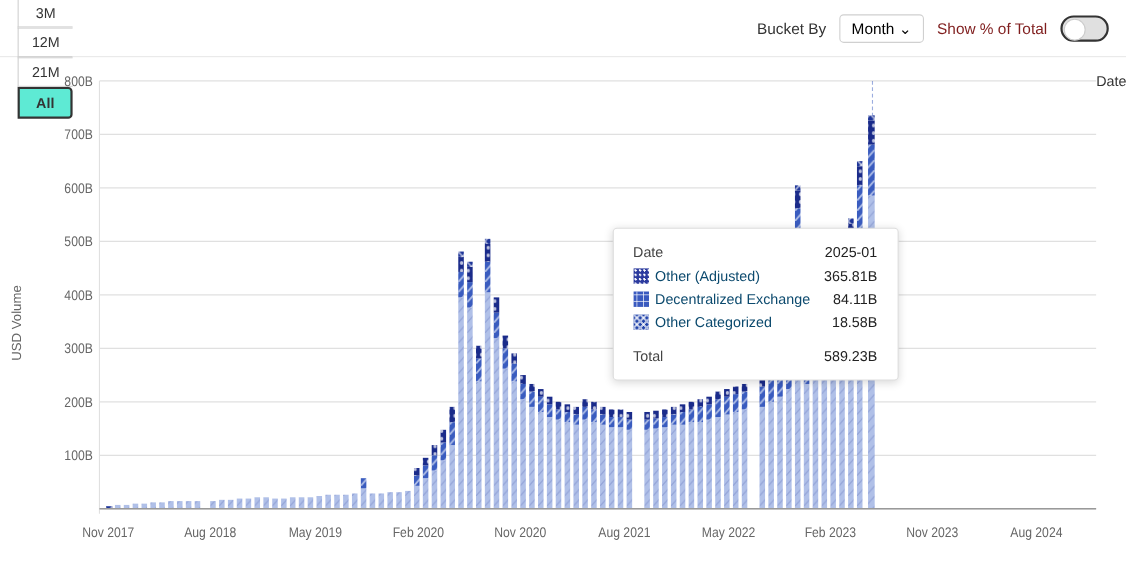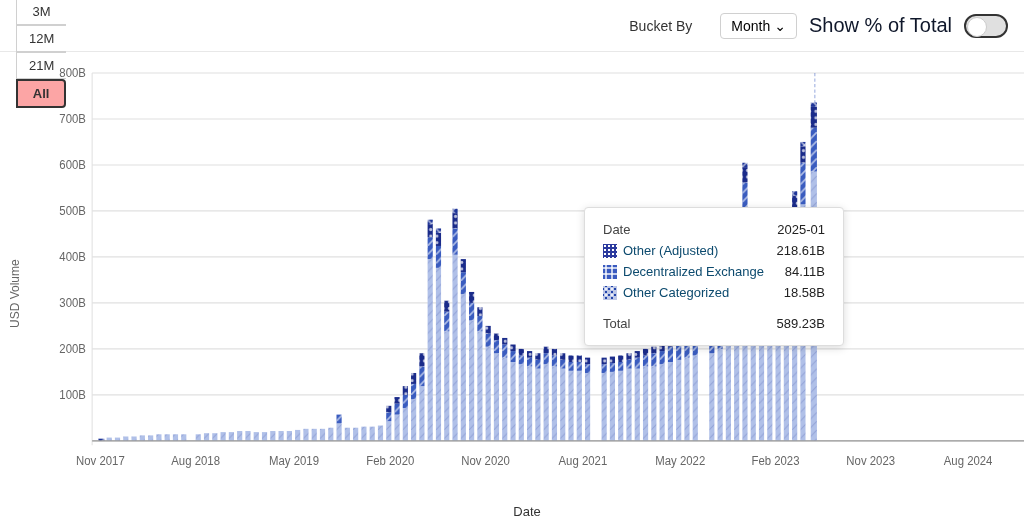--- a/index.html
+++ b/index.html
@@ -41,21 +41,21 @@
       border: 1px solid #d0d0d0;
       background: #fff;
       cursor: pointer;
       font-size: 13px;
       color: #333;
       border-right: none;
     }
     .time-btn:first-child { border-radius: 4px 0 0 4px; }
     .time-btn:last-child { border-right: 1px solid #d0d0d0; border-radius: 0 4px 4px 0; }
     .time-btn.active {
-      background: #fca5a5;
+      background: #5eead4;
       border: 2px solid #333;
       font-weight: 600;
       z-index: 1;
     }
 
     .toolbar-right {
       margin-left: auto;
       display: flex;
       align-items: center;
       gap: 12px;
@@ -69,26 +69,25 @@
     .month-selector {
       border: 1px solid #d0d0d0;
       border-radius: 4px;
       padding: 4px 10px;
       font-size: 14px;
       cursor: pointer;
       background: #fff;
       display: flex;
       align-items: center;
       gap: 4px;
-      margin-left: 16px;
     }
 
     .show-pct-label {
-      font-size: 20px;
-      color: #0f172a;
+      font-size: 14px;
+      color: #7f1d1d;
     }
 
     .toggle-switch {
       width: 44px;
       height: 24px;
       background: #e0e0e0;
       border-radius: 12px;
       border: 2px solid #333;
       position: relative;
       cursor: pointer;
@@ -121,21 +120,21 @@
       display: flex;
       align-items: center;
       justify-content: center;
       padding: 0 4px;
       width: 30px;
     }
 
     .chart-inner {
       flex: 1;
       display: flex;
-      flex-direction: column;
+      flex-direction: row;
       position: relative;
     }
 
     .chart-svg-container {
       flex: 1;
       position: relative;
     }
 
     .x-axis-label {
       text-align: center;
@@ -578,21 +577,21 @@
         <div class="tooltip" style="right: 180px; top: 145px;">
           <div class="tooltip-row">
             <span class="tooltip-label tooltip-date-label">Date</span>
             <span class="tooltip-value">2025-01</span>
           </div>
           <div class="tooltip-row">
             <span class="tooltip-label">
               <span class="legend-dot dot-dots"></span>
               <span>Other (Adjusted)</span>
             </span>
-            <span class="tooltip-value">218.61B</span>
+            <span class="tooltip-value">365.81B</span>
           </div>
           <div class="tooltip-row">
             <span class="tooltip-label">
               <span class="legend-dot dot-cross"></span>
               <span>Decentralized Exchange</span>
             </span>
             <span class="tooltip-value">84.11B</span>
           </div>
           <div class="tooltip-row">
             <span class="tooltip-label">

